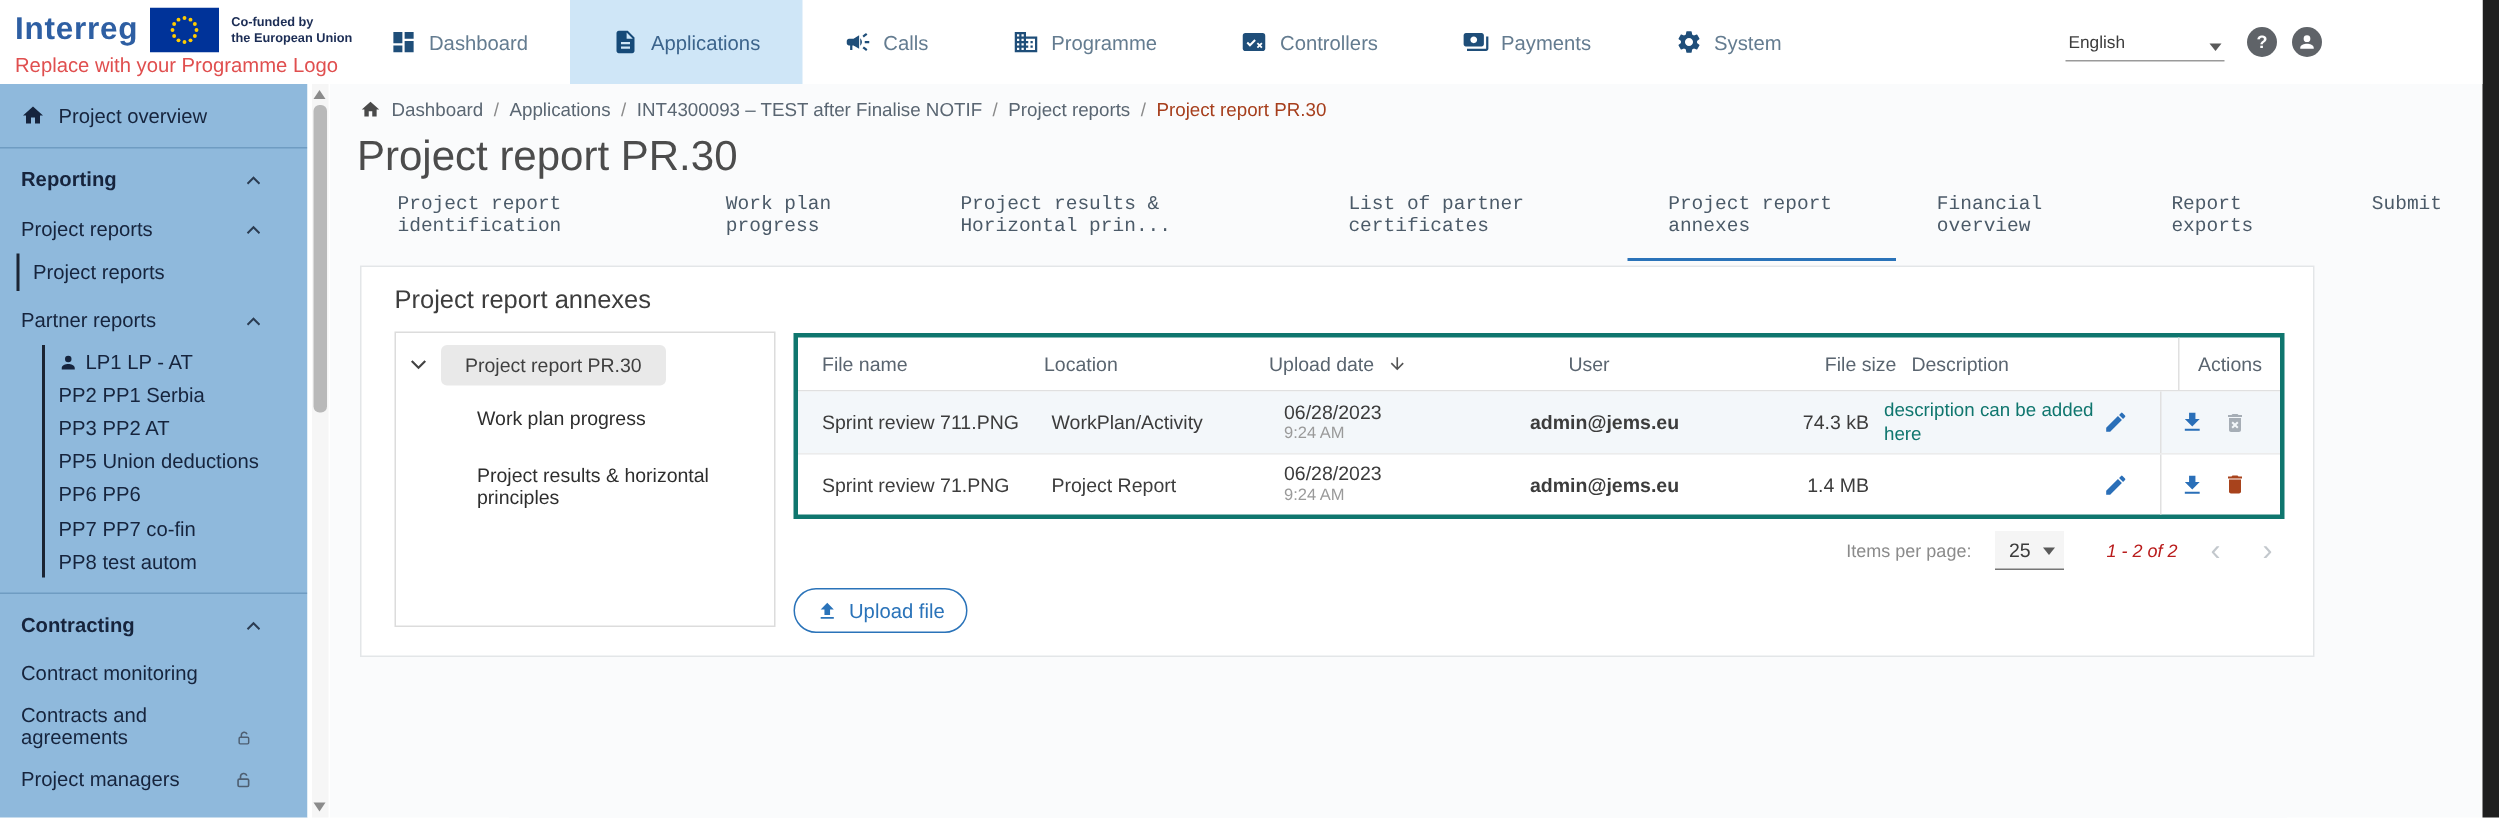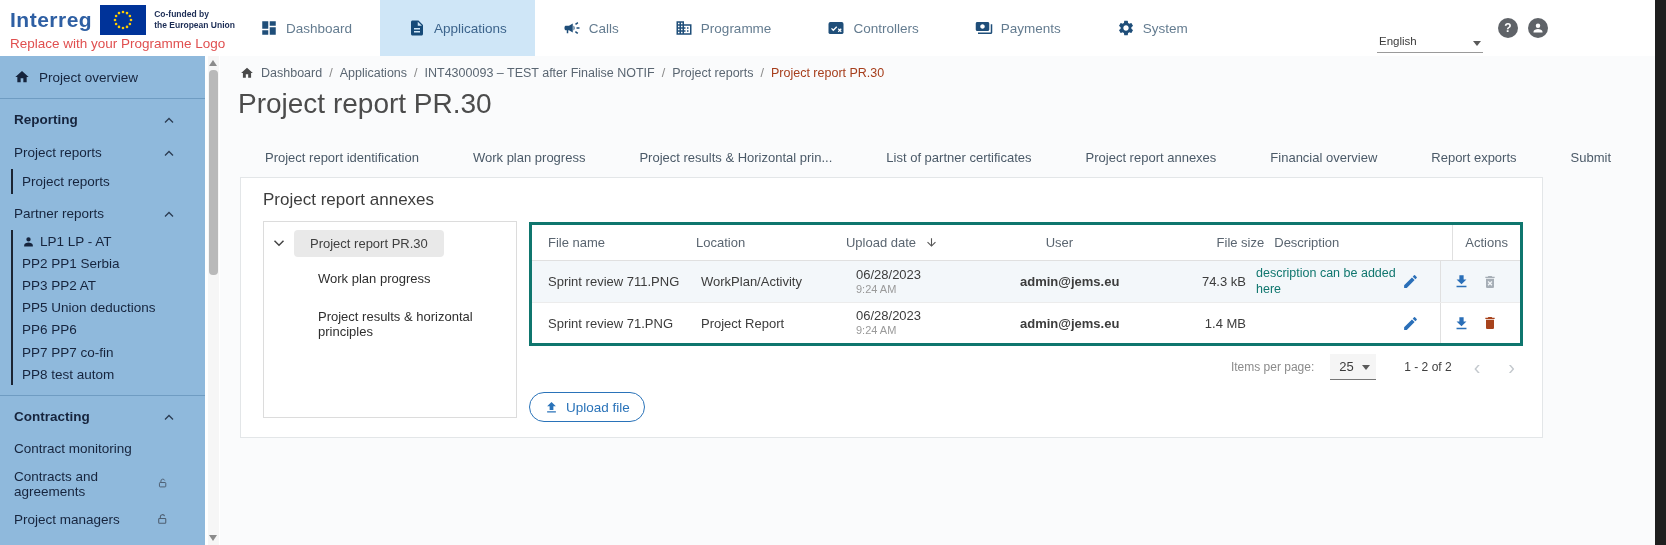--- a/index.html
+++ b/index.html
@@ -11,63 +11,63 @@
   .logo { position:absolute; left:10px; top:5px; display:flex; align-items:center; gap:8px; }
   .brand { font-size:21px; font-weight:700; color:#2e5fa3; letter-spacing:.5px; }
   .flag { display:block; }
   .flagcap { font-size:8.5px; font-weight:700; color:#1c2d55; line-height:1.25; }
   .rednote { position:absolute; left:10px; top:36px; font-size:13.5px; color:#e04f4f; }
   .nav { position:absolute; left:232px; top:0; height:56px; display:flex; }
   .nav-item { display:flex; align-items:center; gap:8px; padding:0 28px; height:56px;
               font-size:13.5px; color:#647c90; cursor:pointer; }
   .nav-item.active { background:#cfe6f7; color:#3c648c; }
   .nav-ic svg { display:block; }
-  .lang { position:absolute; left:1377px; top:32px; width:106px; border-bottom:1px solid #9a9a9a;
+  .lang { position:absolute; left:1377px; top:20px; width:106px; border-bottom:1px solid #9a9a9a;
           padding:3px 2px 5px 2px; font-size:11.5px; color:#3c3c3c; cursor:pointer; }
   .lang .caret { position:absolute; right:2px; top:9px; width:0; height:0;
                  border-left:4.5px solid transparent; border-right:4.5px solid transparent;
                  border-top:5px solid #5a5a5a; }
   .circle-ic { position:absolute; top:18px; width:20px; height:20px; border-radius:50%;
                background:#5f6368; color:#fff; display:flex; align-items:center; justify-content:center;
                font-size:12px; font-weight:700; cursor:pointer; }
 
   
   .sidebar { position:absolute; left:0; top:56px; width:205px; height:489px; background:#8fb9dc;
              color:#16243d; font-size:13.5px; overflow:hidden; }
   .srow { display:flex; align-items:center; gap:9px; padding:13px 14px; cursor:pointer; }
   .sdivider { border-top:1px solid #6f9cc2; }
   .shead { display:flex; align-items:center; justify-content:space-between;
            padding:13px 14px 10px 14px; font-weight:700; cursor:pointer; }
   .sgrouphead { display:flex; align-items:center; justify-content:space-between;
            padding:8px 14px 7px 14px; cursor:pointer; }
   .chev-up { margin-right:16px; }
   .subwrap { margin:2px 0 4px 11px; border-left:2px solid #1b2433; }
   .subitem { padding:5px 0 5px 9px; cursor:pointer; }
-  .pwrap { margin:2px 0 6px 11px; border-left:2px solid #1b2433; }
+  .pwrap { margin:2px 0 6px 28px; border-left:2px solid #1b2433; }
   .pitem { padding:3.6px 0 3.6px 9px; display:flex; align-items:center; gap:5px; cursor:pointer; }
-  .crow { display:flex; align-items:center; padding:6.5px 14px; cursor:pointer; }
+  .crow { display:flex; align-items:flex-end; padding:6.5px 14px; cursor:pointer; }
   .crow .lock { margin-left:auto; margin-right:22px; }
   .sscroll { position:absolute; left:205px; top:56px; width:15px; height:489px; background:#fff; }
   .strack { position:absolute; left:3px; top:0; width:11px; height:100%; background:#f6f6f6; }
   .sthumb { position:absolute; left:4px; top:14px; width:9px; height:205px; background:#b9b9b9;
             border-radius:4px; cursor:pointer; }
   .sarrow { position:absolute; left:4px; width:0; height:0; cursor:pointer;
             border-left:4.5px solid transparent; border-right:4.5px solid transparent; }
   .sarrow.up   { top:4px;  border-bottom:6px solid #8b8b8b; }
   .sarrow.down { bottom:4px; border-top:6px solid #8b8b8b; }
 
   
   .main { position:absolute; left:220px; top:56px; width:1435px; height:489px; background:#fafbfc; }
   .crumbs { position:absolute; left:20px; top:10px; display:flex; align-items:center; gap:7px;
             font-size:12.5px; color:#5a6672; }
   .crumb { cursor:pointer; }
   .sep { color:#8a8a8a; }
   .crumb-cur { color:#a63e1c; }
   .ptitle { position:absolute; left:18px; top:32px; font-size:28px; font-weight:400; color:#4c4c4c; }
-  .tabs { position:absolute; left:18px; top:82px; display:flex; }
+  .tabs { position:absolute; left:18px; top:60px; display:flex;font-family:Liberation Mono, monospace; }
   .tab { padding:12px 27px 14px 27px; font-size:13px; color:#4b5a68; cursor:pointer; }
   .tab.active { border-bottom:2px solid #2a73b9; }
   .card { position:absolute; left:20px; top:121px; width:1303px; height:261px; background:#fff;
           border:1px solid #e3e6e8; }
   .card-h { position:absolute; left:22px; top:12px; font-size:17px; color:#3d3d3d; }
 
   
   .tree { position:absolute; left:22px; top:43px; width:254px; height:197px;
           border:1px solid #dcdcdc; background:#fff; }
   .tree-root { position:absolute; left:8px; top:8px; display:flex; align-items:center; gap:8px; }
@@ -98,21 +98,21 @@
   .sort-ic { margin-left:5px; display:inline-flex; vertical-align:-2px; }
 
   
   .pag { position:absolute; right:21px; top:176px; display:flex; align-items:center; gap:16px;
          font-size:12px; color:#8b8b8b; }
   .psel { position:relative; background:#f5f5f5; border-bottom:1px solid #767676; width:46px;
           padding:5px 8px 5px 9px; font-size:13px; color:#3c3c3c; cursor:pointer; }
   .psel .caret { position:absolute; right:6px; top:11px; width:0; height:0;
                  border-left:4px solid transparent; border-right:4px solid transparent;
                  border-top:5px solid #5a5a5a; }
-  .prange { color:#404040; margin-left:12px; }
+  .prange { color:#b91c1c; margin-left:12px;font-style:italic; }
   .pchev { color:#c3c8cd; font-size:20px; cursor:default; padding:0 6px; }
 
   
   .upload-btn { position:absolute; left:288px; top:214px; height:30px; display:flex; align-items:center;
                 gap:7px; padding:0 14px; border:1px solid #2a73b9; border-radius:15px; background:#fff;
                 color:#2a73b9; font-size:13.5px; cursor:pointer; }
 
   .darkstrip { position:absolute; right:0; top:0; width:11px; height:545px; background:#1f1f1f; }
 </style>
 </head>

